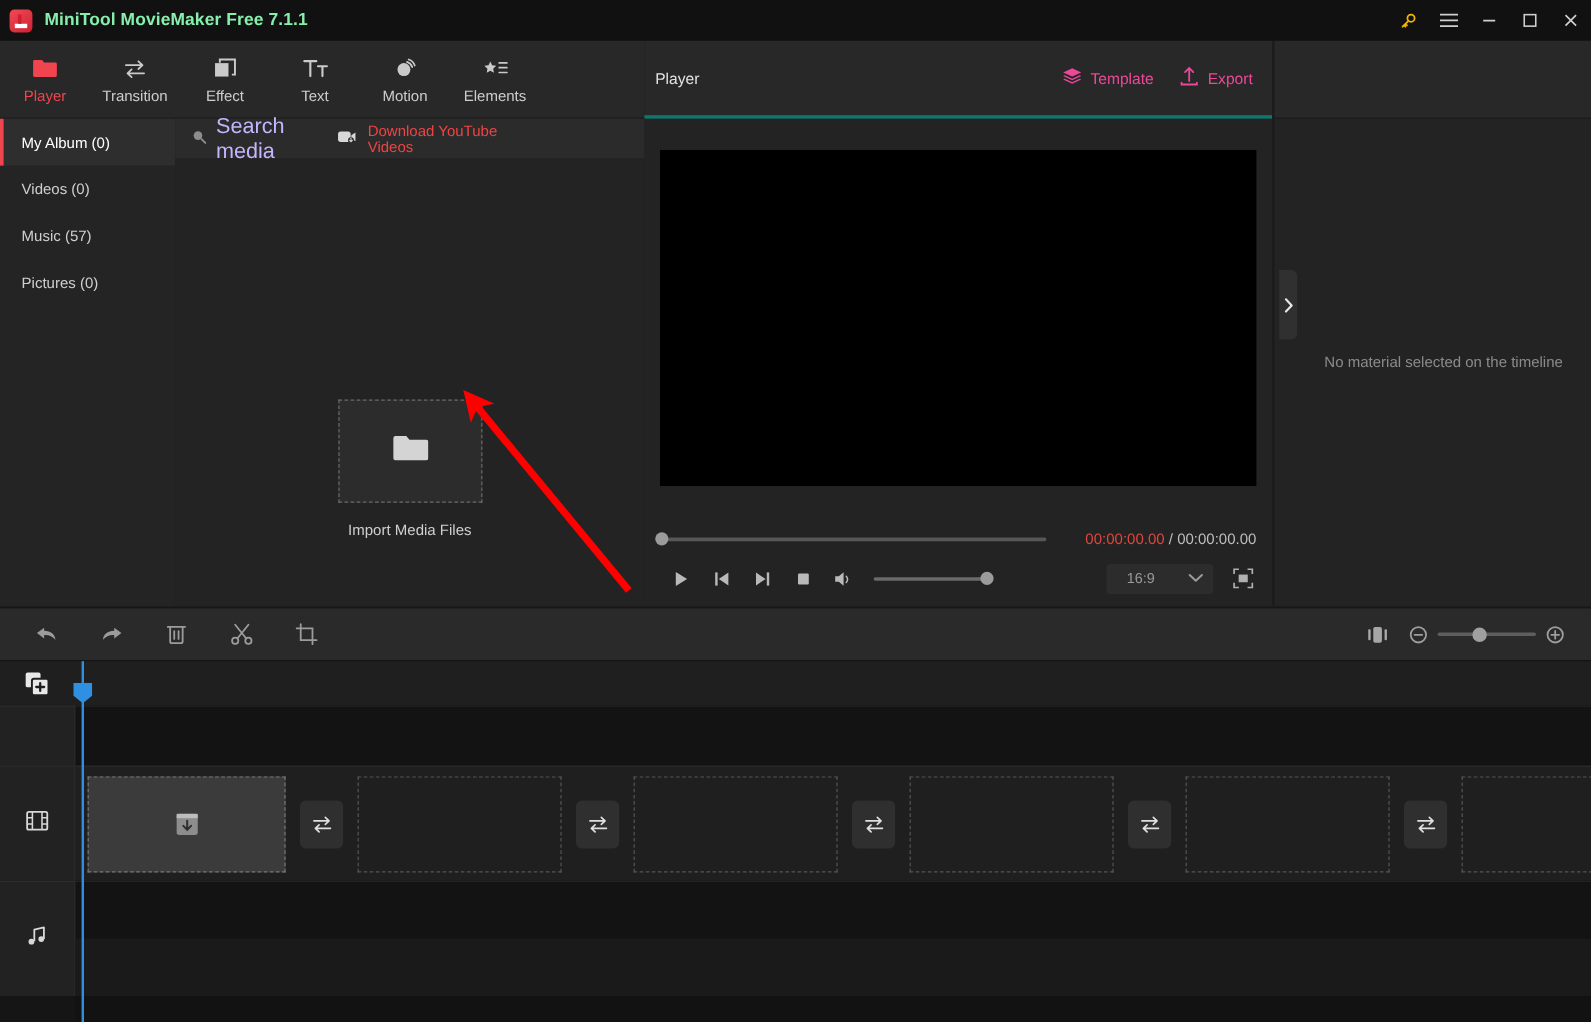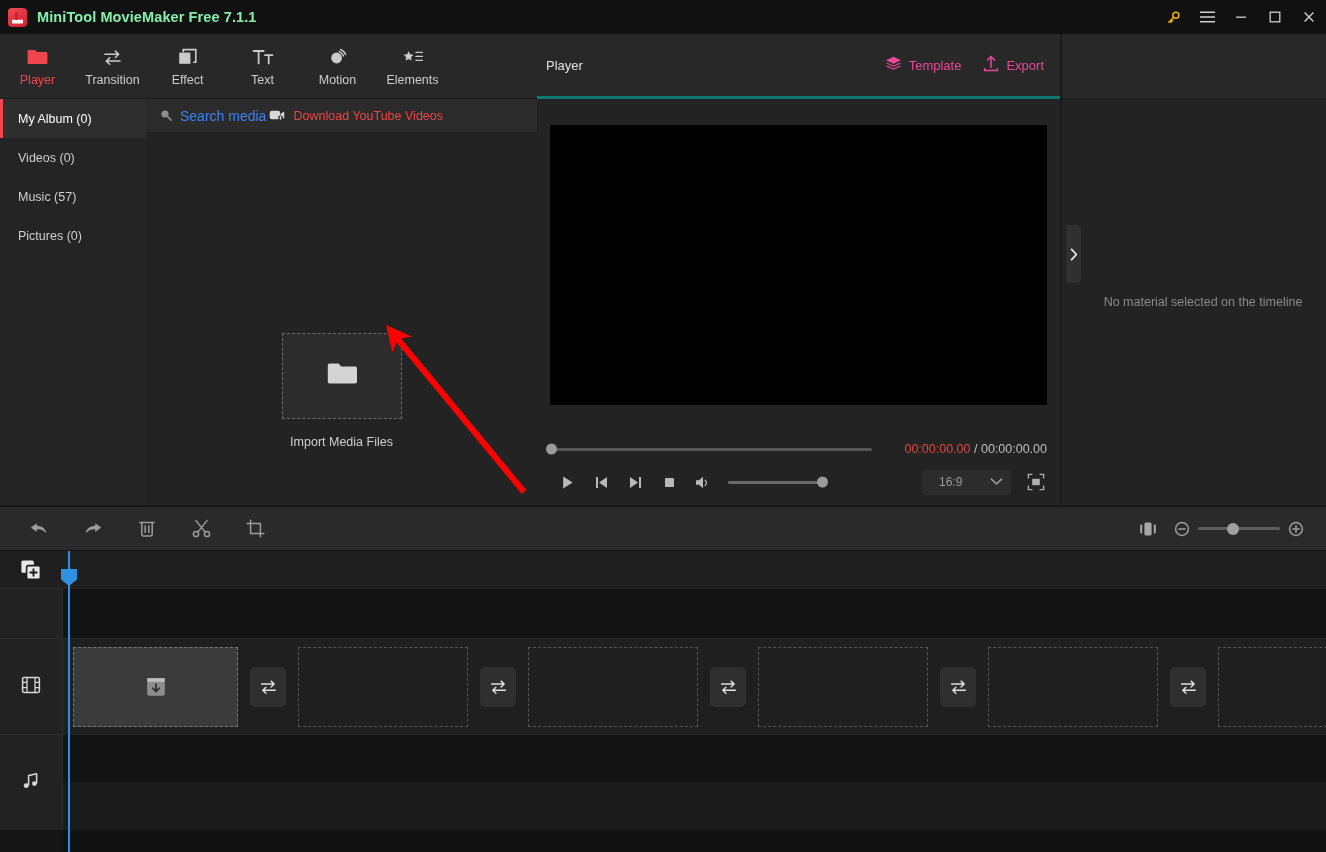--- a/index.html
+++ b/index.html
@@ -87,21 +87,21 @@
   .album-item.active { background:#2e2e2e; color:#ffffff; }
   .album-item.active:before {
     content:""; position:absolute; left:0; top:0; width:3px; height:39px; background:#f0444f;
   }
   #media-main { flex:1; height:100%; background:#232323; position:relative; }
   #media-toolbar {
     height:34px; background:#2b2b2b; display:flex; align-items:center;
     border-bottom:1px solid #202020;
   }
   #search-box { display:flex; align-items:center; gap:8px; margin-left:14px; }
-  #search-box .s-text { font-size:14px; color:#3b82f6; }
+  #search-box .s-text { font-size:18px; color:#c4b5fd; }
   #yt-download { display:flex; align-items:center; gap:9px; margin-left:auto; margin-right:94px; }
   #yt-download .y-text { font-size:12.5px; color:#ef4444; }
 
   #import-wrap {
     position:absolute; left:0; top:34px; width:100%; height:372px;
     display:flex; flex-direction:column; align-items:center; justify-content:flex-end;
     padding-bottom:56px;
   }
   #import-box {
     width:120px; height:86px; border:1px dashed #6a6a6a; background:#2c2c2c;

